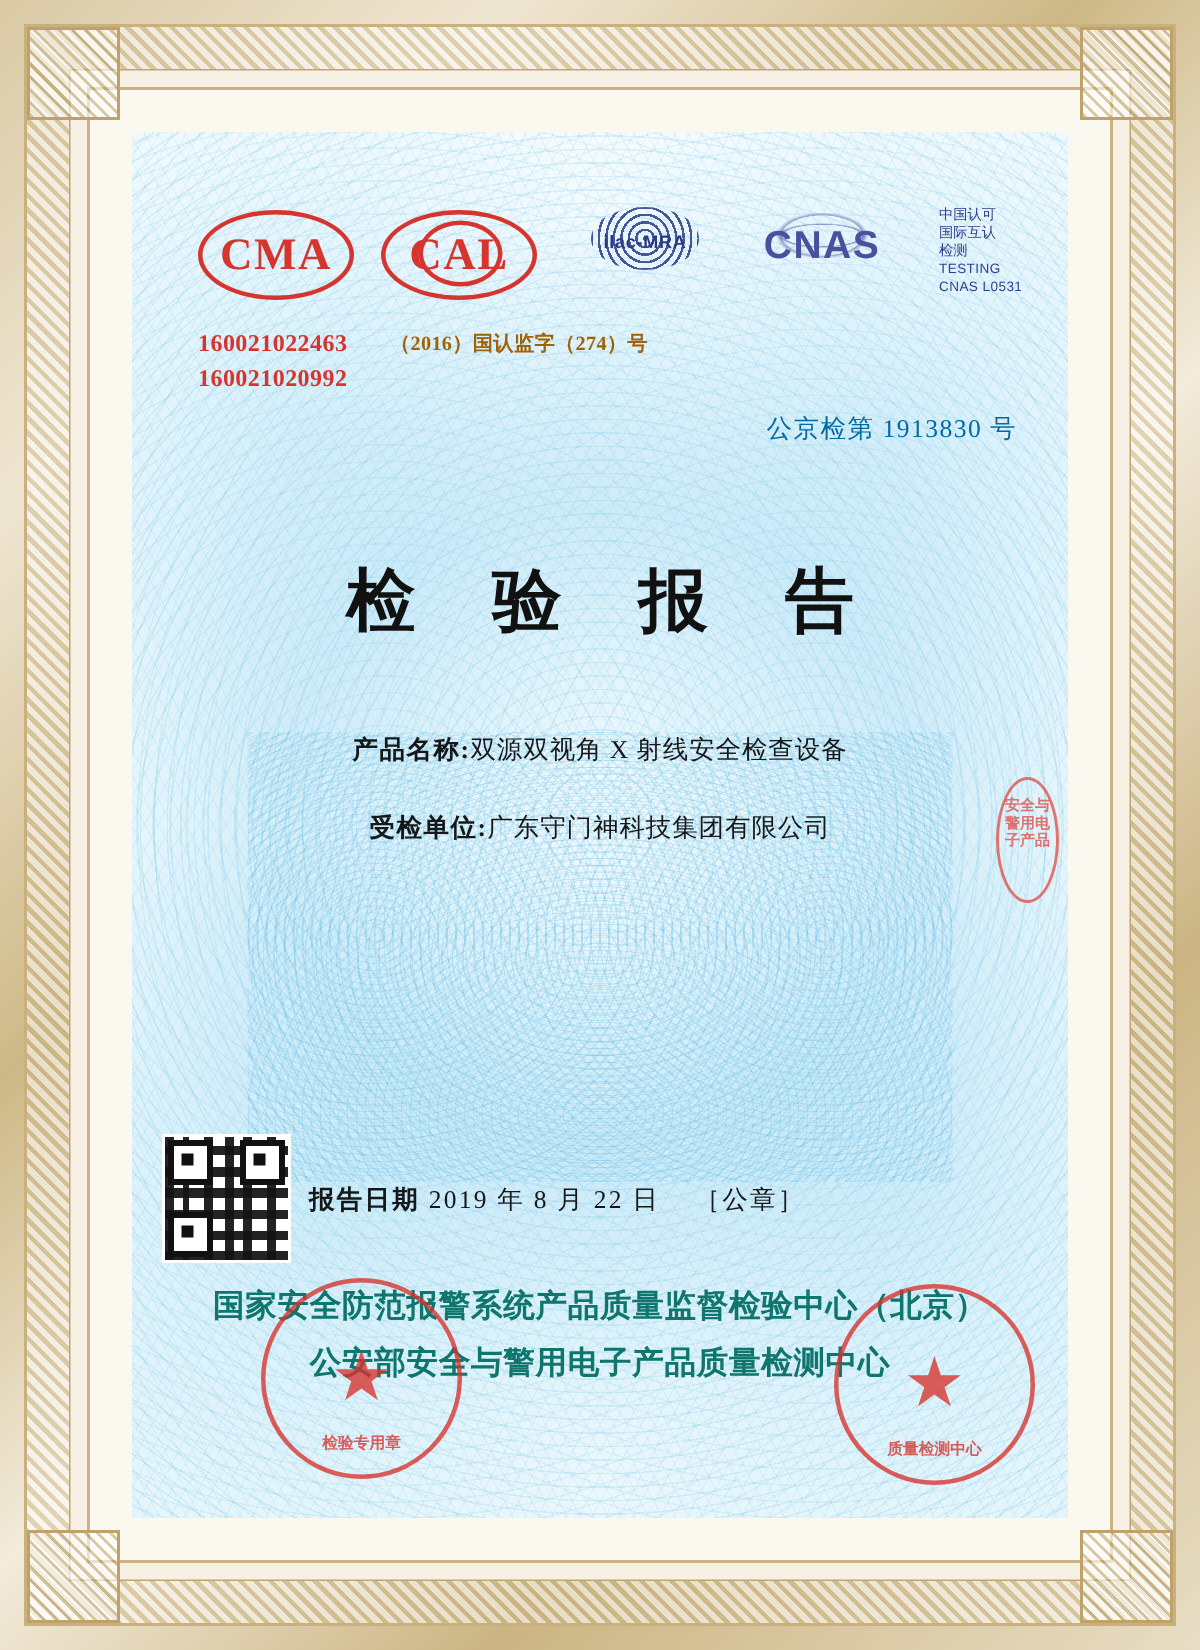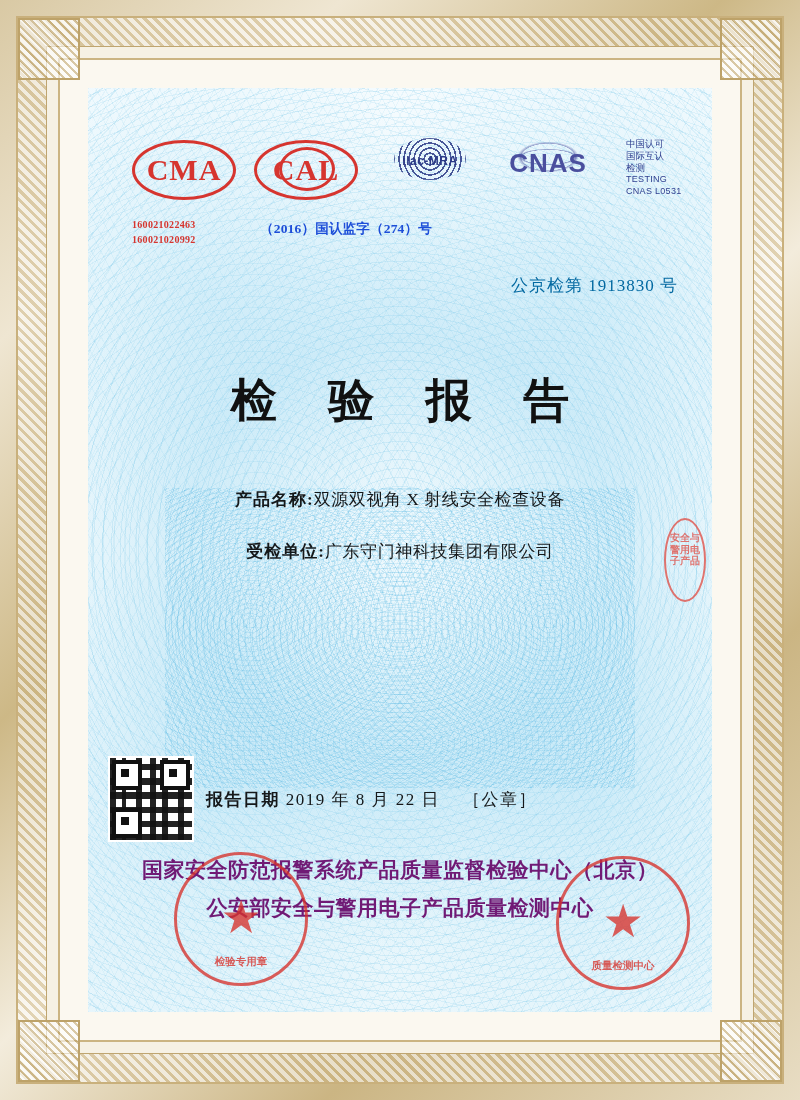--- a/index.html
+++ b/index.html
@@ -209,30 +209,30 @@
   }
   .logo-cnas-side .en { font-size: 9px; letter-spacing: 0.3px; }
 
   
   .reg-numbers {
     position: absolute;
     left: 44px;
     top: 130px;
     color: #d6352f;
     font-family: "Liberation Serif", serif;
-    font-size: 10px;
+    font-size: 16px;
     font-weight: bold;
     line-height: 1.45;
     letter-spacing: 0.3px;
   }
   .reg-approval {
     position: absolute;
     left: 172px;
     top: 132px;
-    color: #1d4ed8;
+    color: #a16207;
     font-family: "Liberation Serif", serif;
     font-size: 13.5px;
     font-weight: bold;
     letter-spacing: 0.2px;
   }
 
   
   .report-no {
     position: absolute;
     right: 34px;
@@ -329,21 +329,21 @@
   }
   .date-line .lbl { font-weight: bold; }
 
   
   .issuer {
     position: absolute;
     left: 0;
     right: 0;
     top: 768px;
     text-align: center;
-    color: #701a75;
+    color: #0f766e;
     font-family: "Liberation Serif", serif;
     font-weight: bold;
   }
   .issuer .l1 {
     font-size: 21px;
     letter-spacing: 0.5px;
     margin-bottom: 10px;
   }
   .issuer .l2 {
     font-size: 21px;

